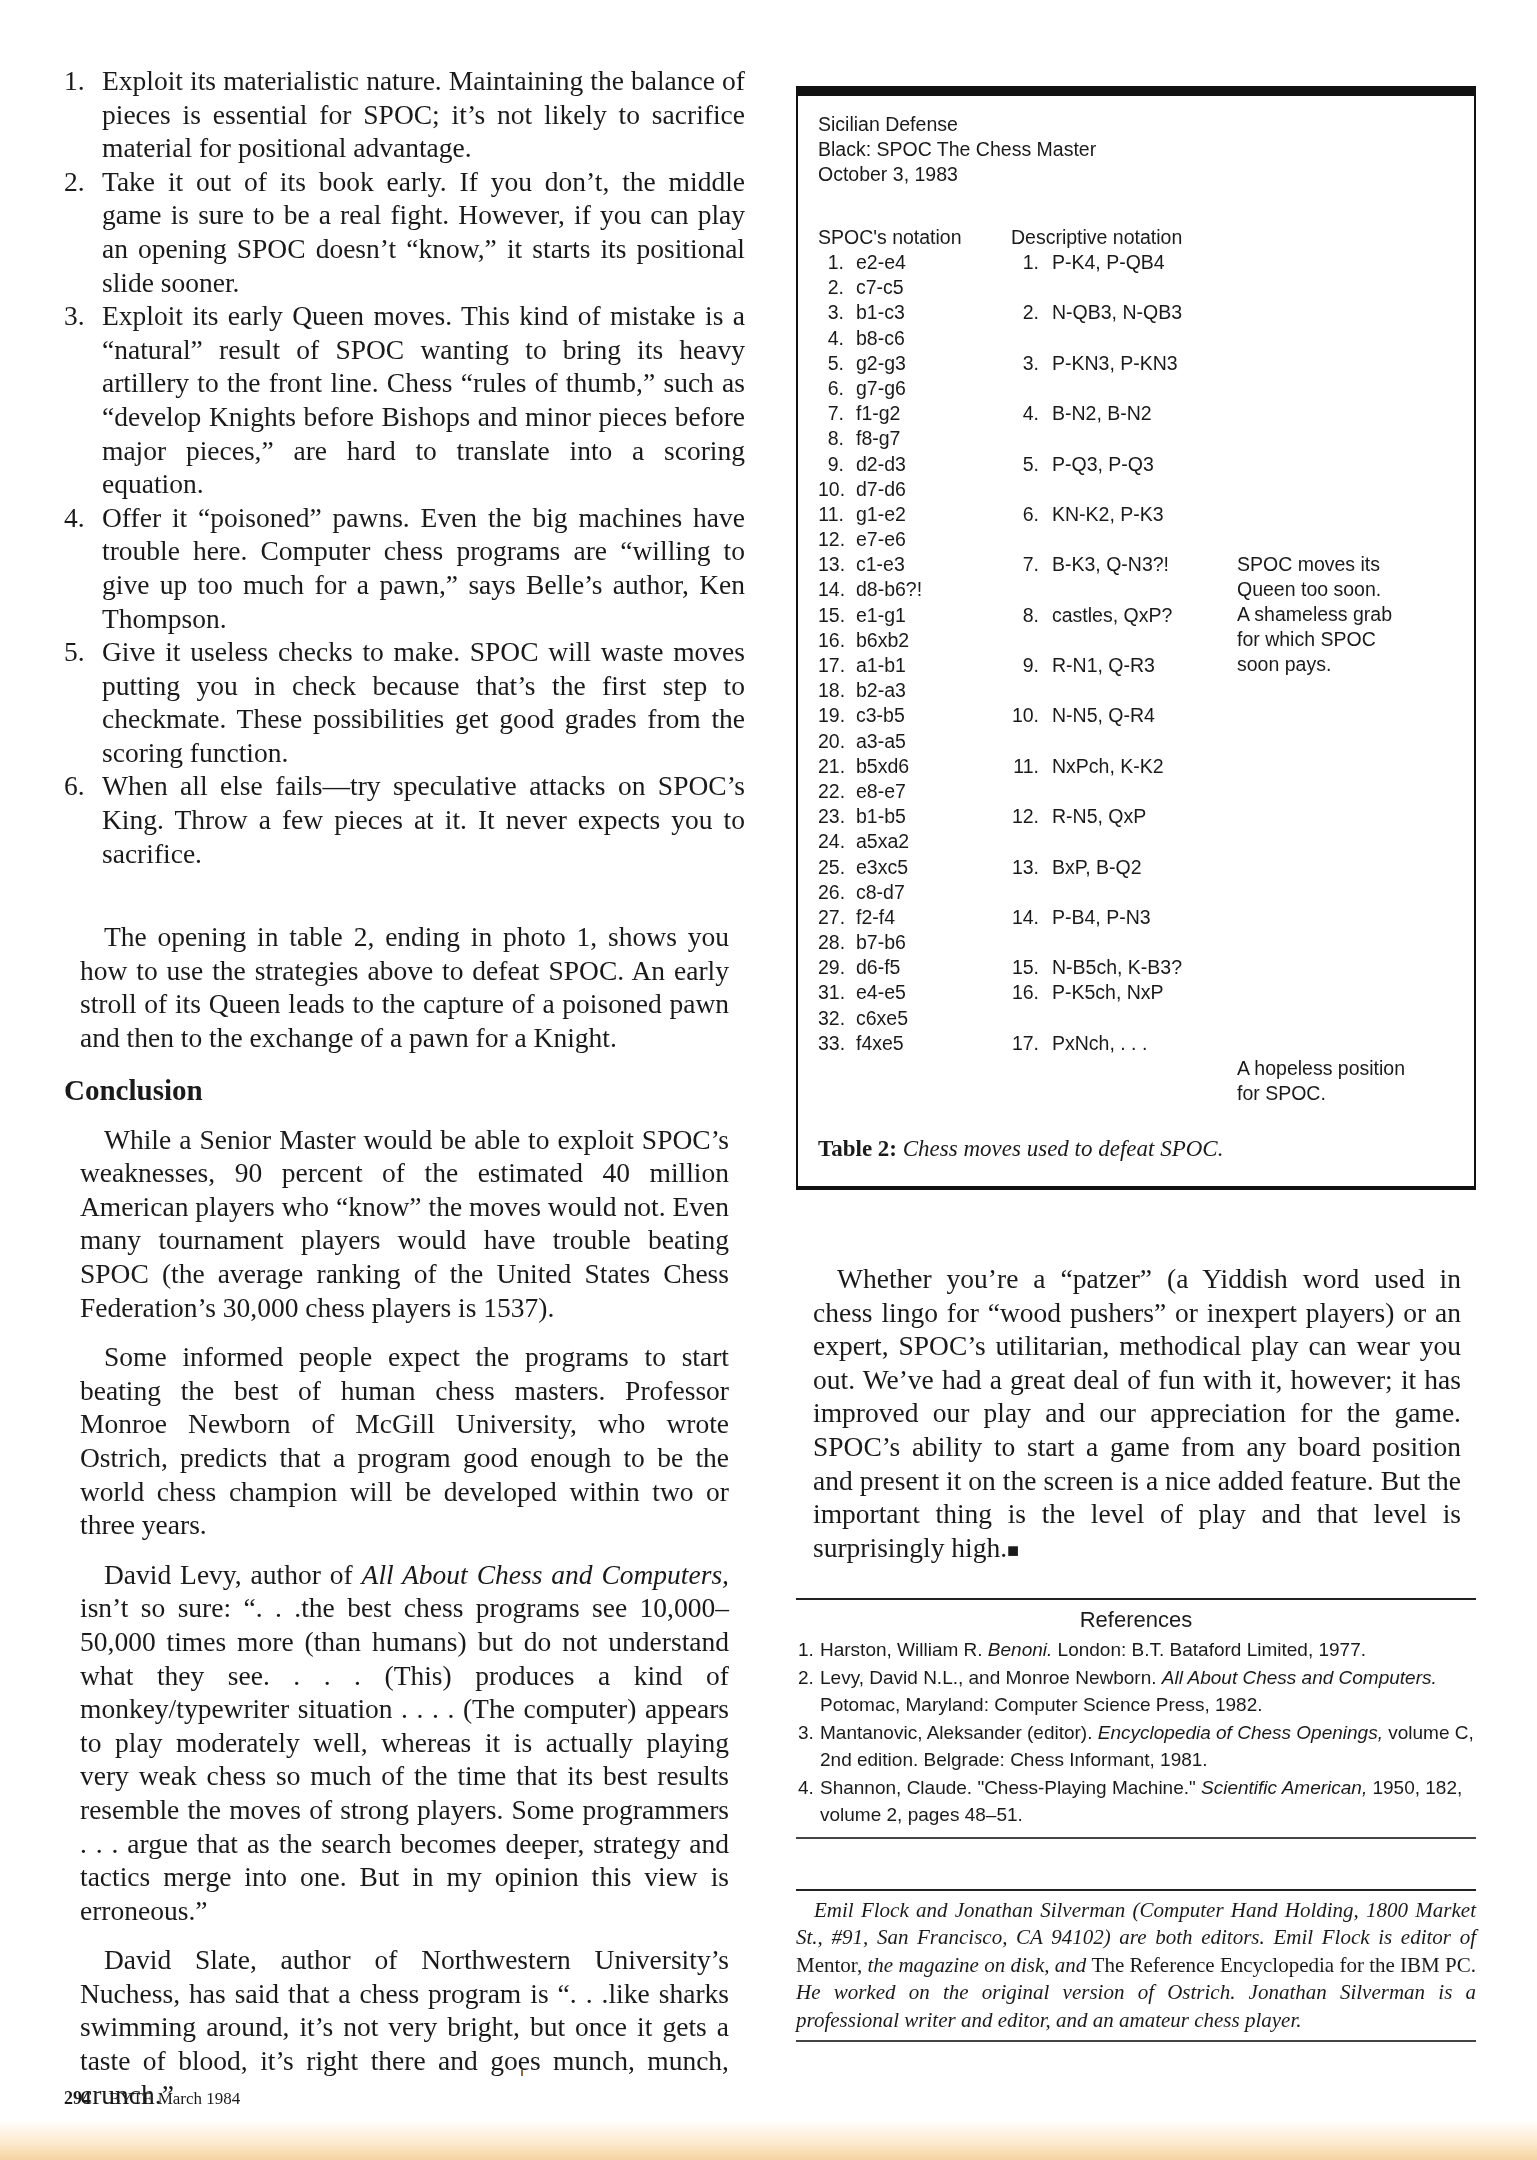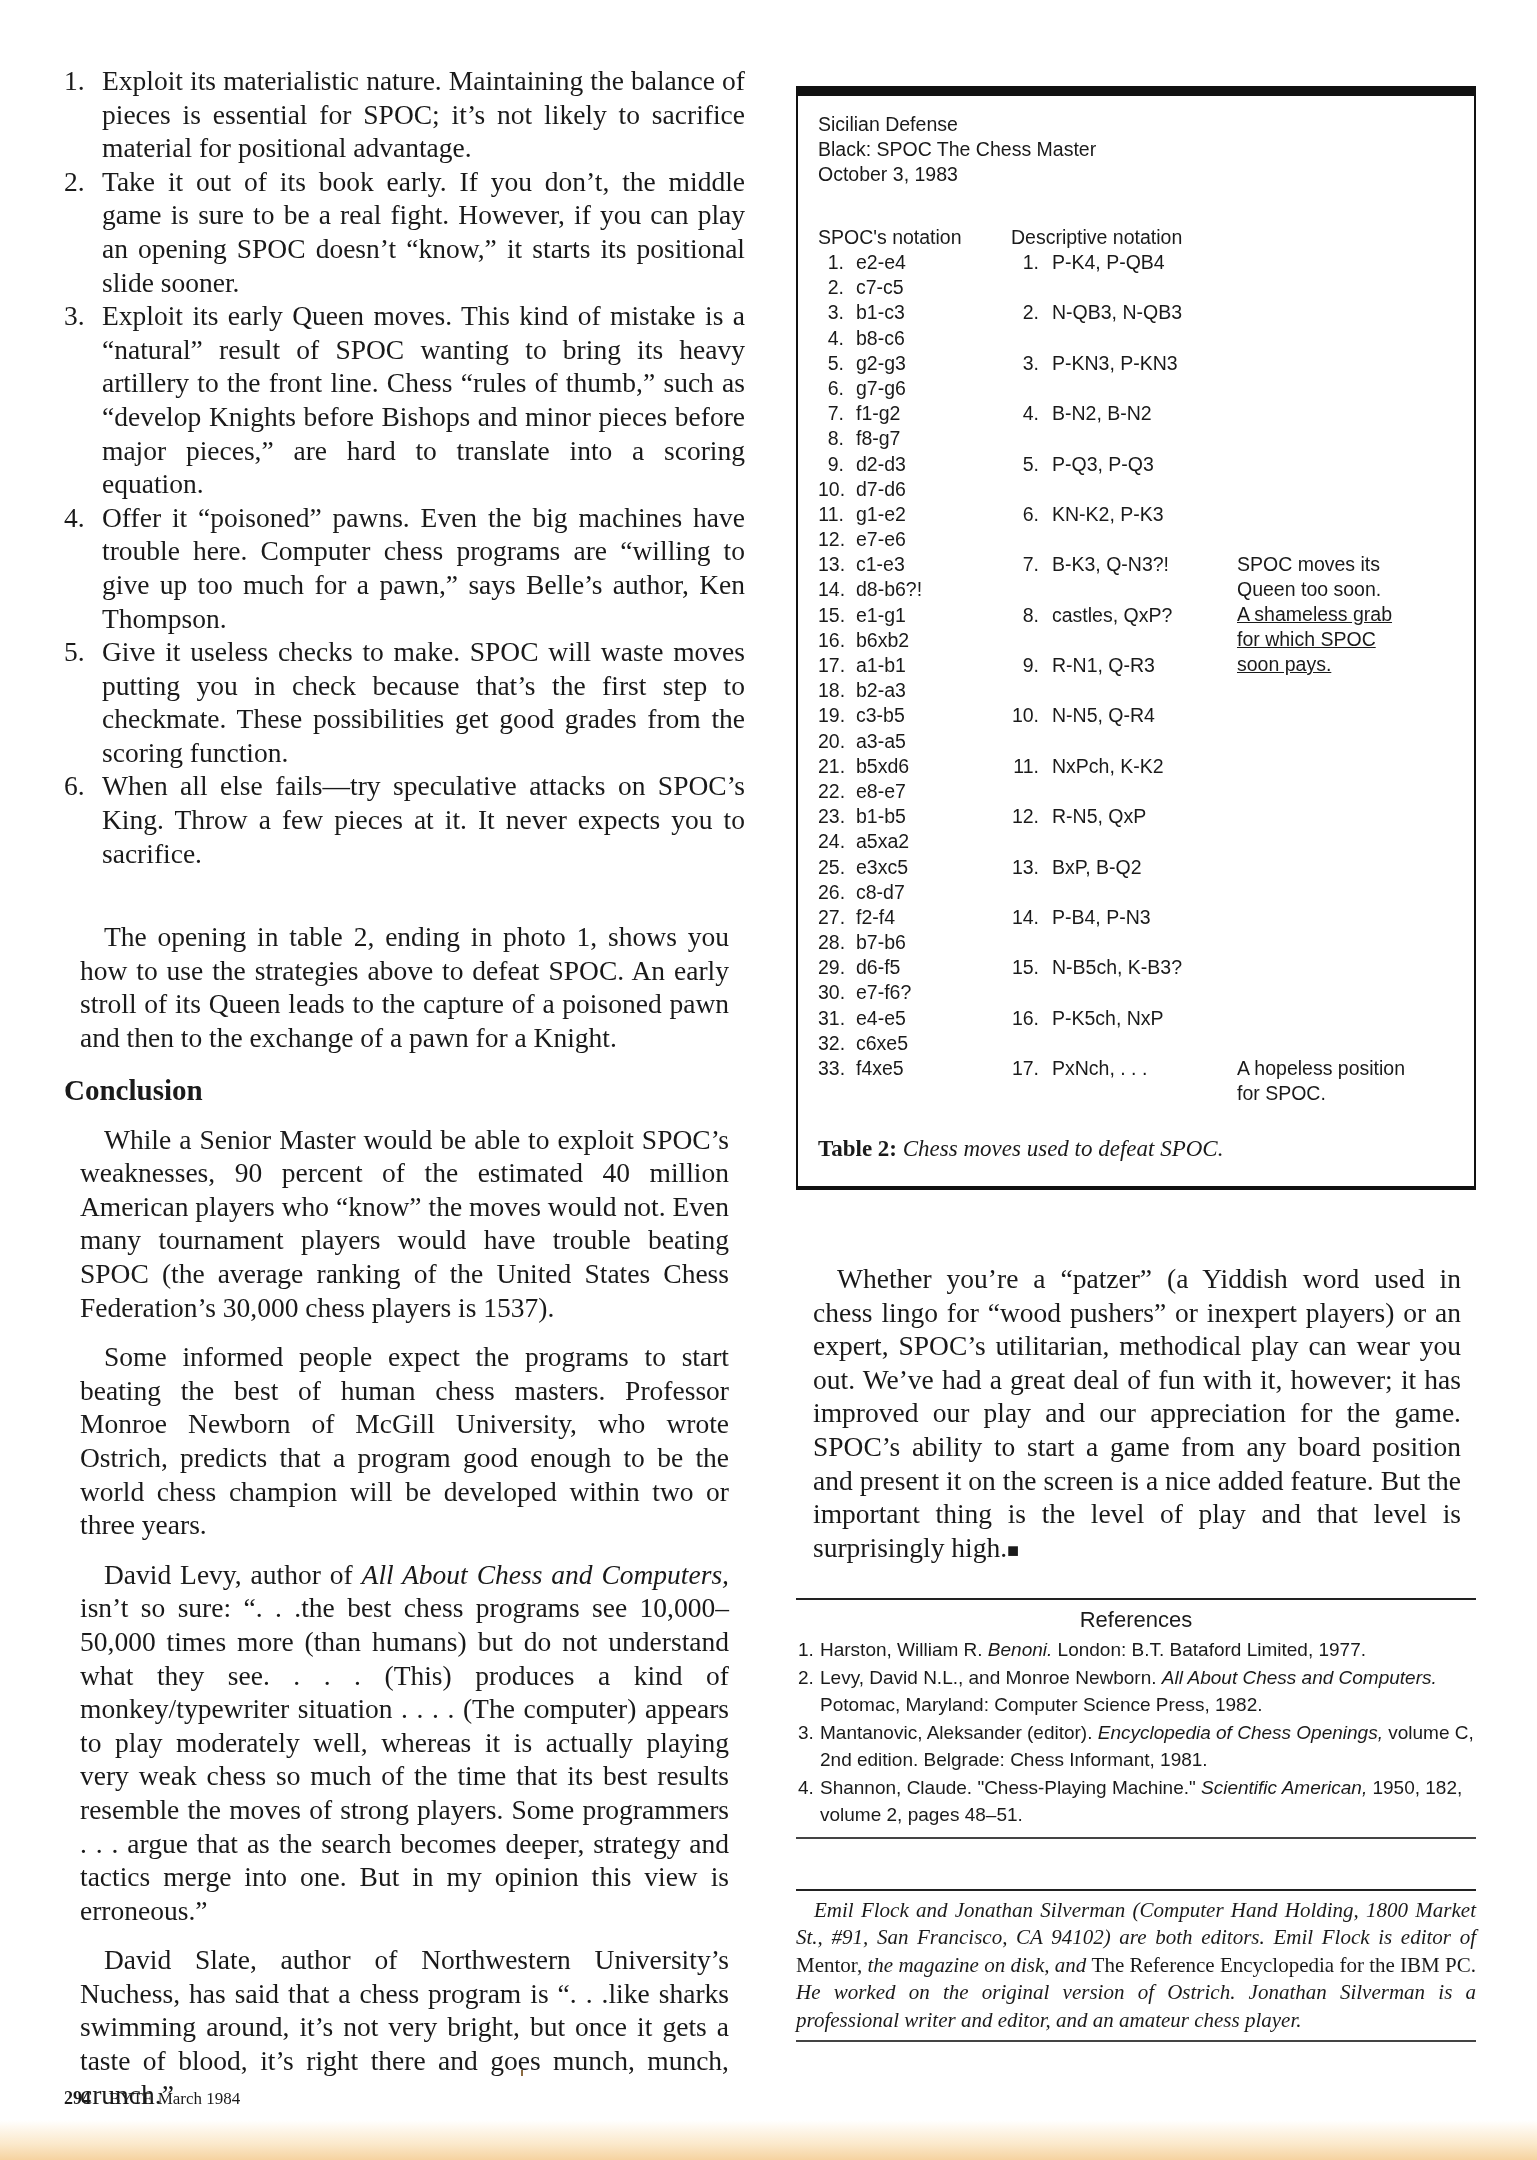--- a/index.html
+++ b/index.html
@@ -253,45 +253,41 @@
           <span class="n1">28.</span>
           <span class="m1">b7-b6</span>
         </div>
       <div class="move-row">
           <span class="n1">29.</span>
           <span class="m1">d6-f5</span>
           <span class="n2">15.</span>
           <span class="m2">N-B5ch, K-B3?</span>
         </div>
       <div class="move-row">
-          <span class="n1">30.</span>
-          <span class="m1">e7-f6?</span>
-        </div>
-      <div class="move-row">
           <span class="n1">31.</span>
           <span class="m1">e4-e5</span>
           <span class="n2">16.</span>
           <span class="m2">P-K5ch, NxP</span>
         </div>
       <div class="move-row">
           <span class="n1">32.</span>
           <span class="m1">c6xe5</span>
         </div>
       <div class="move-row">
           <span class="n1">33.</span>
           <span class="m1">f4xe5</span>
           <span class="n2">17.</span>
           <span class="m2">PxNch, . . .</span>
         </div>
 
       <div class="note" style="top: 302px;">
         <div>SPOC moves its</div>
         <div>Queen too soon.</div>
       </div>
-      <div class="note" style="top: 352px; text-decoration: underline;">
+      <div class="note" style="top: 352px;">
         <div>A shameless grab</div>
         <div>for which SPOC</div>
         <div>soon pays.</div>
       </div>
       <div class="note" style="top: 806px;">
         <div>A hopeless position</div>
         <div>for SPOC.</div>
       </div>
     </div>
   </div>

